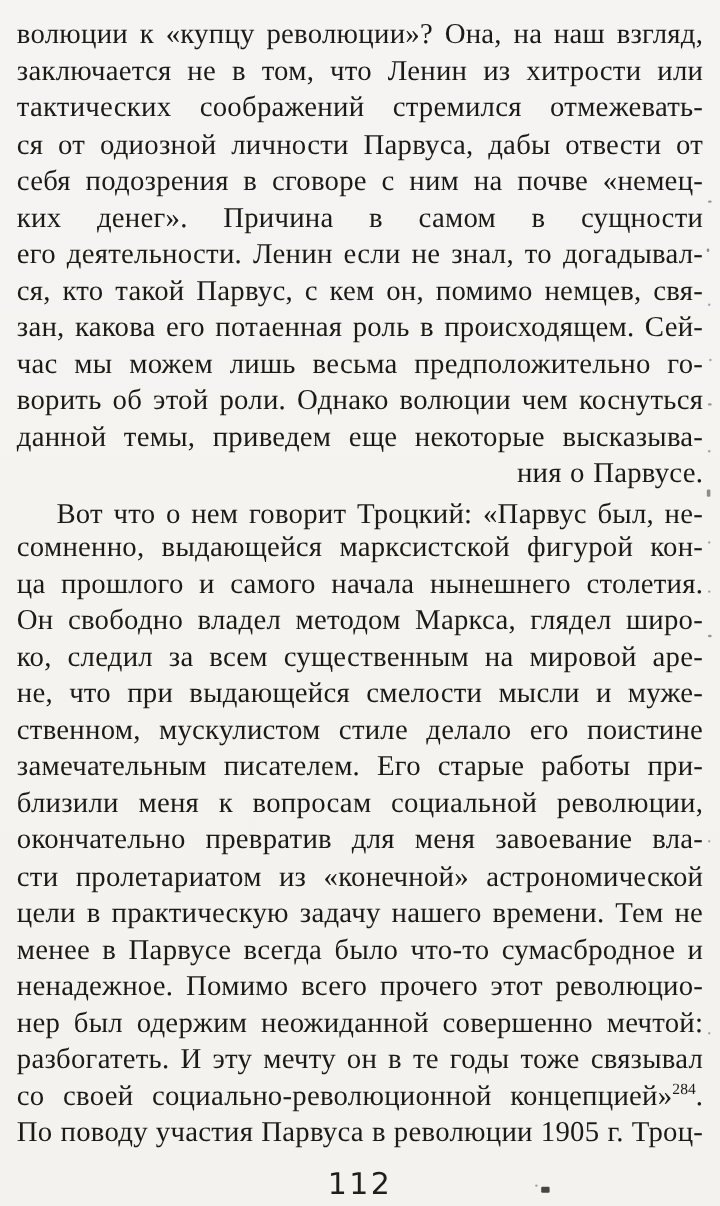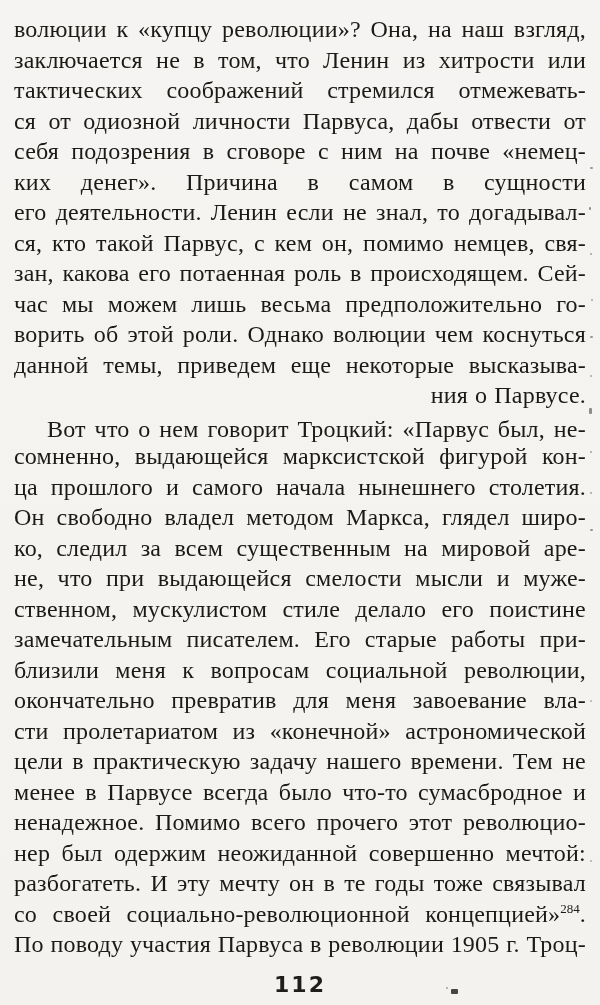--- a/index.html
+++ b/index.html
@@ -44,22 +44,22 @@
     vertical-align: super;
     letter-spacing: 0;
   }
   .page-number {
     position: absolute;
     left: 0;
     top: 972px;
     width: 100%;
     text-align: center;
     font-family: "DejaVu Sans", sans-serif;
-    font-weight: bold;
-    font-size: 22px;
+    font-weight: normal;
+    font-size: 25px;
     letter-spacing: 2px;
     color: #201e1b;
   }
   .speck {
     position: absolute;
     background: #2a2822;
     border-radius: 1px;
   }
 </style>
 </head>

